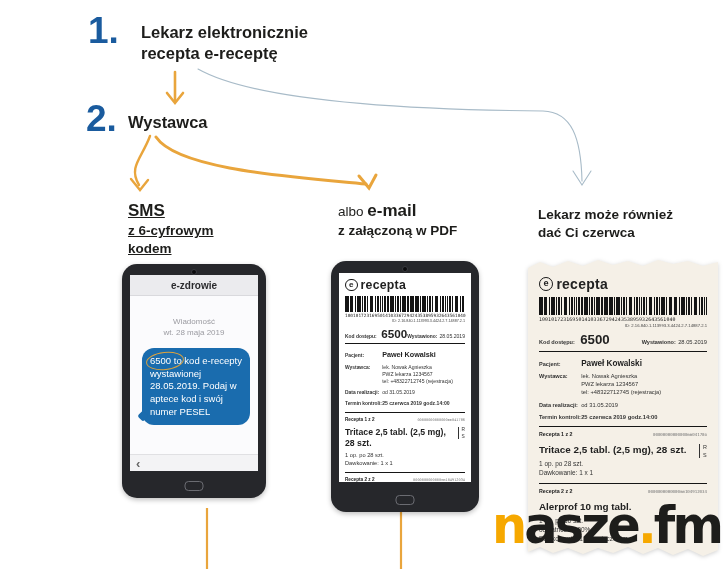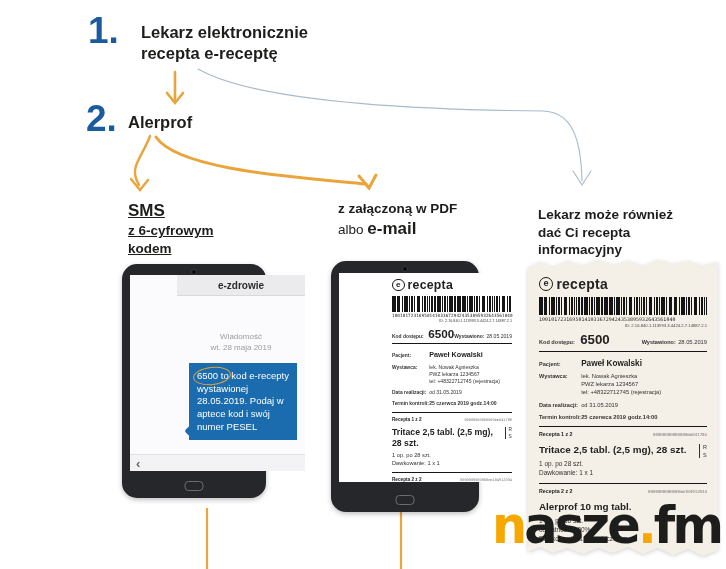--- a/index.html
+++ b/index.html
@@ -16,27 +16,27 @@
   .col-title{font-size:17px;font-weight:bold;}
   .col-prefix{font-size:13.5px;font-weight:normal;}
 
   
   .arrows{position:absolute;left:0;top:0;width:726px;height:569px;z-index:0;pointer-events:none;}
 
   
   .phone{position:absolute;background:#26272b;border-radius:15px;box-shadow:0 2px 5px rgba(0,0,0,.25);z-index:1;}
   .cam{position:absolute;top:5px;left:50%;transform:translateX(-50%);width:4px;height:4px;border-radius:50%;background:#0b0b0d;border:1px solid #3a3b40;}
   .home{position:absolute;bottom:7px;left:50%;transform:translateX(-50%);width:17px;height:8px;border:1.2px solid #6b6c72;border-radius:4px;}
-  .screen{position:absolute;background:#fbfbfd;overflow:hidden;padding-left:47px;}
+  .screen{position:absolute;background:#fbfbfd;overflow:hidden;}
 
   
   .sms-header{height:20px;background:#ebebee;border-bottom:1px solid #d9d9dd;display:flex;align-items:center;justify-content:center;
               font-size:10px;font-weight:bold;color:#2b2b2e;}
-  .sms-meta{margin-top:35px;text-align:center;font-size:8px;color:#9b9ba1;line-height:1.4;}
-  .bubble{position:relative;margin:10px 8px 12px 12px;background:#1a6cae;border-radius:0;padding:7px 8px;
+  .sms-meta{margin-top:20px;text-align:center;font-size:8px;color:#9b9ba1;line-height:1.4;}
+  .bubble{position:relative;margin:10px 8px 12px 12px;background:#1a6cae;border-radius:12px;padding:7px 8px;
           color:#fff;font-size:9.5px;line-height:1.32;}
   .bubble::after{content:"";position:absolute;left:-3px;bottom:5px;width:8px;height:8px;background:#1a6cae;transform:rotate(45deg);border-radius:2px;}
   .code-circle{position:absolute;left:4px;top:4px;width:36px;height:16px;border:1.6px solid #dba23e;border-radius:50%;transform:rotate(-6deg);}
   .sms-bottom{position:absolute;left:0;right:0;bottom:0;height:16px;background:#f3f3f5;border-top:1px solid #e0e0e3;
               display:flex;align-items:center;font-size:13px;color:#666;padding-left:6px;font-weight:bold;}
 
   
   .doc{background:#fff;color:#222;font-size:6px;padding:5px 6px;}
   .paper-wrap .doc{background:transparent;font-size:6.8px;padding:10px 11px;}
   .logo-row{display:flex;align-items:center;}
@@ -112,35 +112,34 @@
     </g>
   </svg>
 
   <div class="step-num" style="left:88px;top:12px;">1.</div>
   <div class="step-text" style="left:141px;top:22px;">
     <span class="blk">Lekarz elektronicznie</span>
     <span class="blk">recepta e-receptę</span>
   </div>
 
   <div class="step-num" style="left:86px;top:100px;">2.</div>
-  <div class="step-text" style="left:128px;top:112px;">Alerprof</div>
+  <div class="step-text" style="left:128px;top:112px;">Wystawca</div>
 
   <div class="col-head" style="left:128px;top:200px;text-decoration:underline;">
     <span class="blk col-title">SMS</span>
     <span class="blk">z 6-cyfrowym</span>
     <span class="blk">kodem</span>
   </div>
   <div class="col-head" style="left:338px;top:200px;">
+    <span class="blk"><span class="col-prefix">albo </span><span class="col-title">e-mail</span></span>
     <span class="blk">z załączoną w PDF</span>
-    <span class="blk"><span class="col-prefix">albo </span><span class="col-title">e-mail</span></span>
   </div>
   <div class="col-head" style="left:538px;top:206px;">
     <span class="blk">Lekarz może również</span>
-    <span class="blk">dać Ci recepta</span>
-    <span class="blk">informacyjny</span>
+    <span class="blk">dać Ci czerwca</span>
   </div>
 
   <div class="phone" style="left:122px;top:264px;width:144px;height:234px;">
     <div class="cam"></div>
     <div class="screen" style="left:8px;top:11px;width:128px;height:196px;">
       <div class="sms-header">e-zdrowie</div>
       <div class="sms-meta">
         <span class="blk">Wiadomość</span>
         <span class="blk">wt. 28 maja 2019</span>
       </div>

